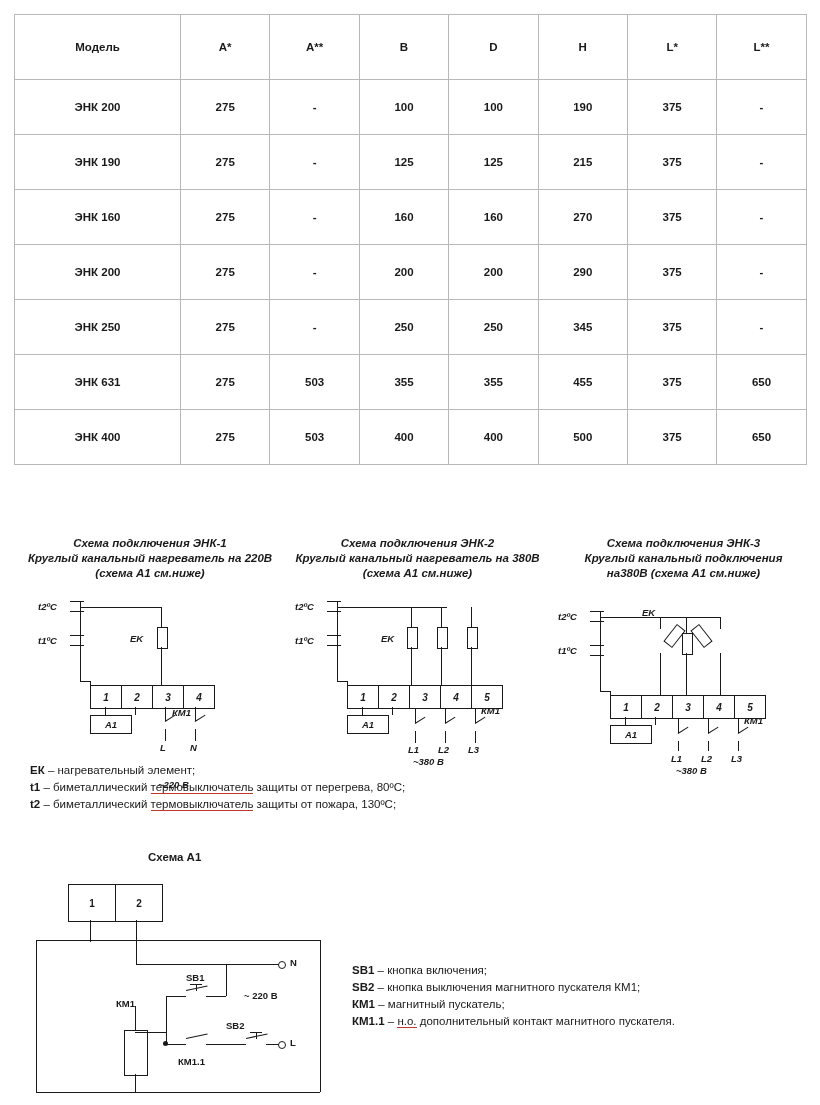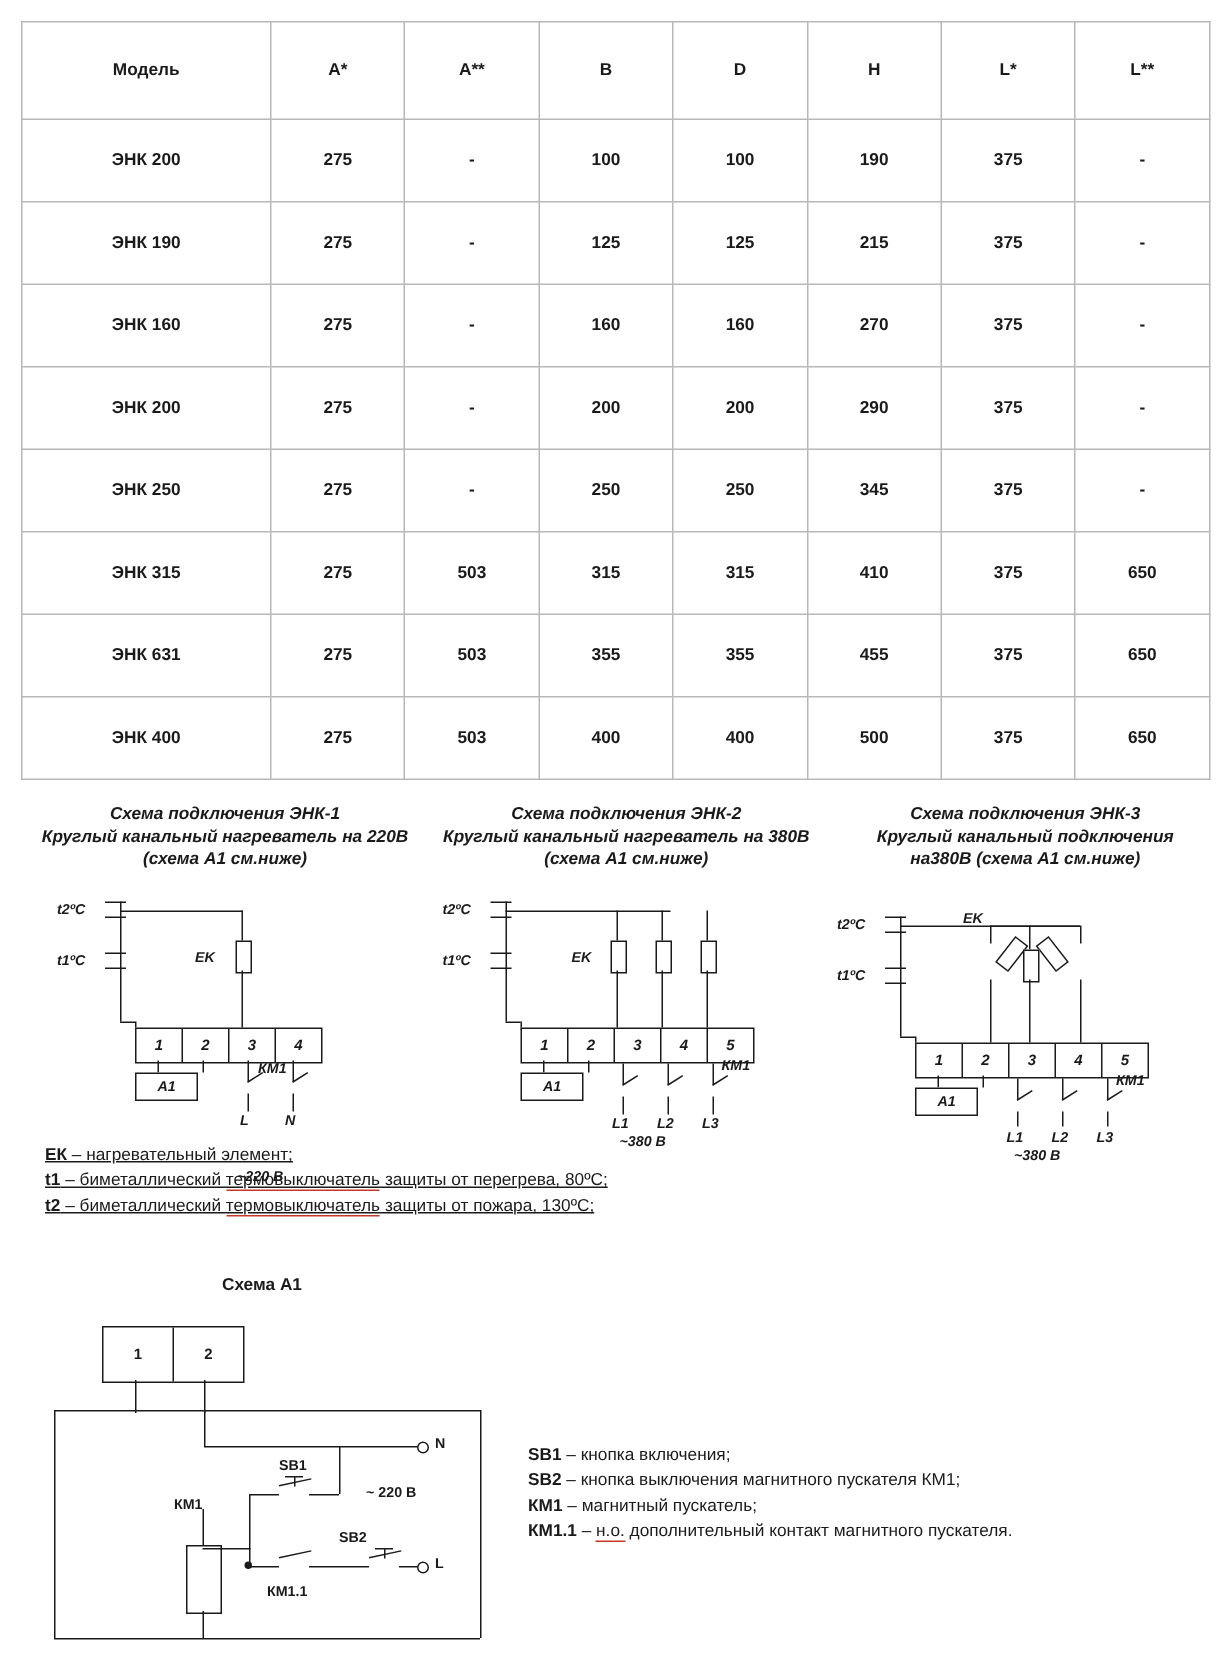--- a/index.html
+++ b/index.html
@@ -128,21 +128,21 @@
   }
 
   
   .legend {
     position: absolute;
     font-size: 11.5px;
     line-height: 17px;
   }
   .legend b { font-weight: bold; }
   .uline { border-bottom: 1px solid #c0392b; }
-  .legend1 { left: 30px; top: 762px; width: 560px; text-decoration: underline; }
+  .legend1 { left: 30px; top: 762px; width: 560px; }
 
   
   .a1title {
     position: absolute;
     left: 148px;
     top: 851px;
     font-size: 11.5px;
     font-weight: bold;
   }
   .a1area {
@@ -255,30 +255,20 @@
         <td>ЭНК 250</td>
         <td>275</td>
         <td>-</td>
         <td>250</td>
         <td>250</td>
         <td>345</td>
         <td>375</td>
         <td>-</td>
       </tr>
       <tr>
-        <td>ЭНК 315</td>
-        <td>275</td>
-        <td>503</td>
-        <td>315</td>
-        <td>315</td>
-        <td>410</td>
-        <td>375</td>
-        <td>650</td>
-      </tr>
-      <tr>
         <td>ЭНК 631</td>
         <td>275</td>
         <td>503</td>
         <td>355</td>
         <td>355</td>
         <td>455</td>
         <td>375</td>
         <td>650</td>
       </tr>
       <tr>

